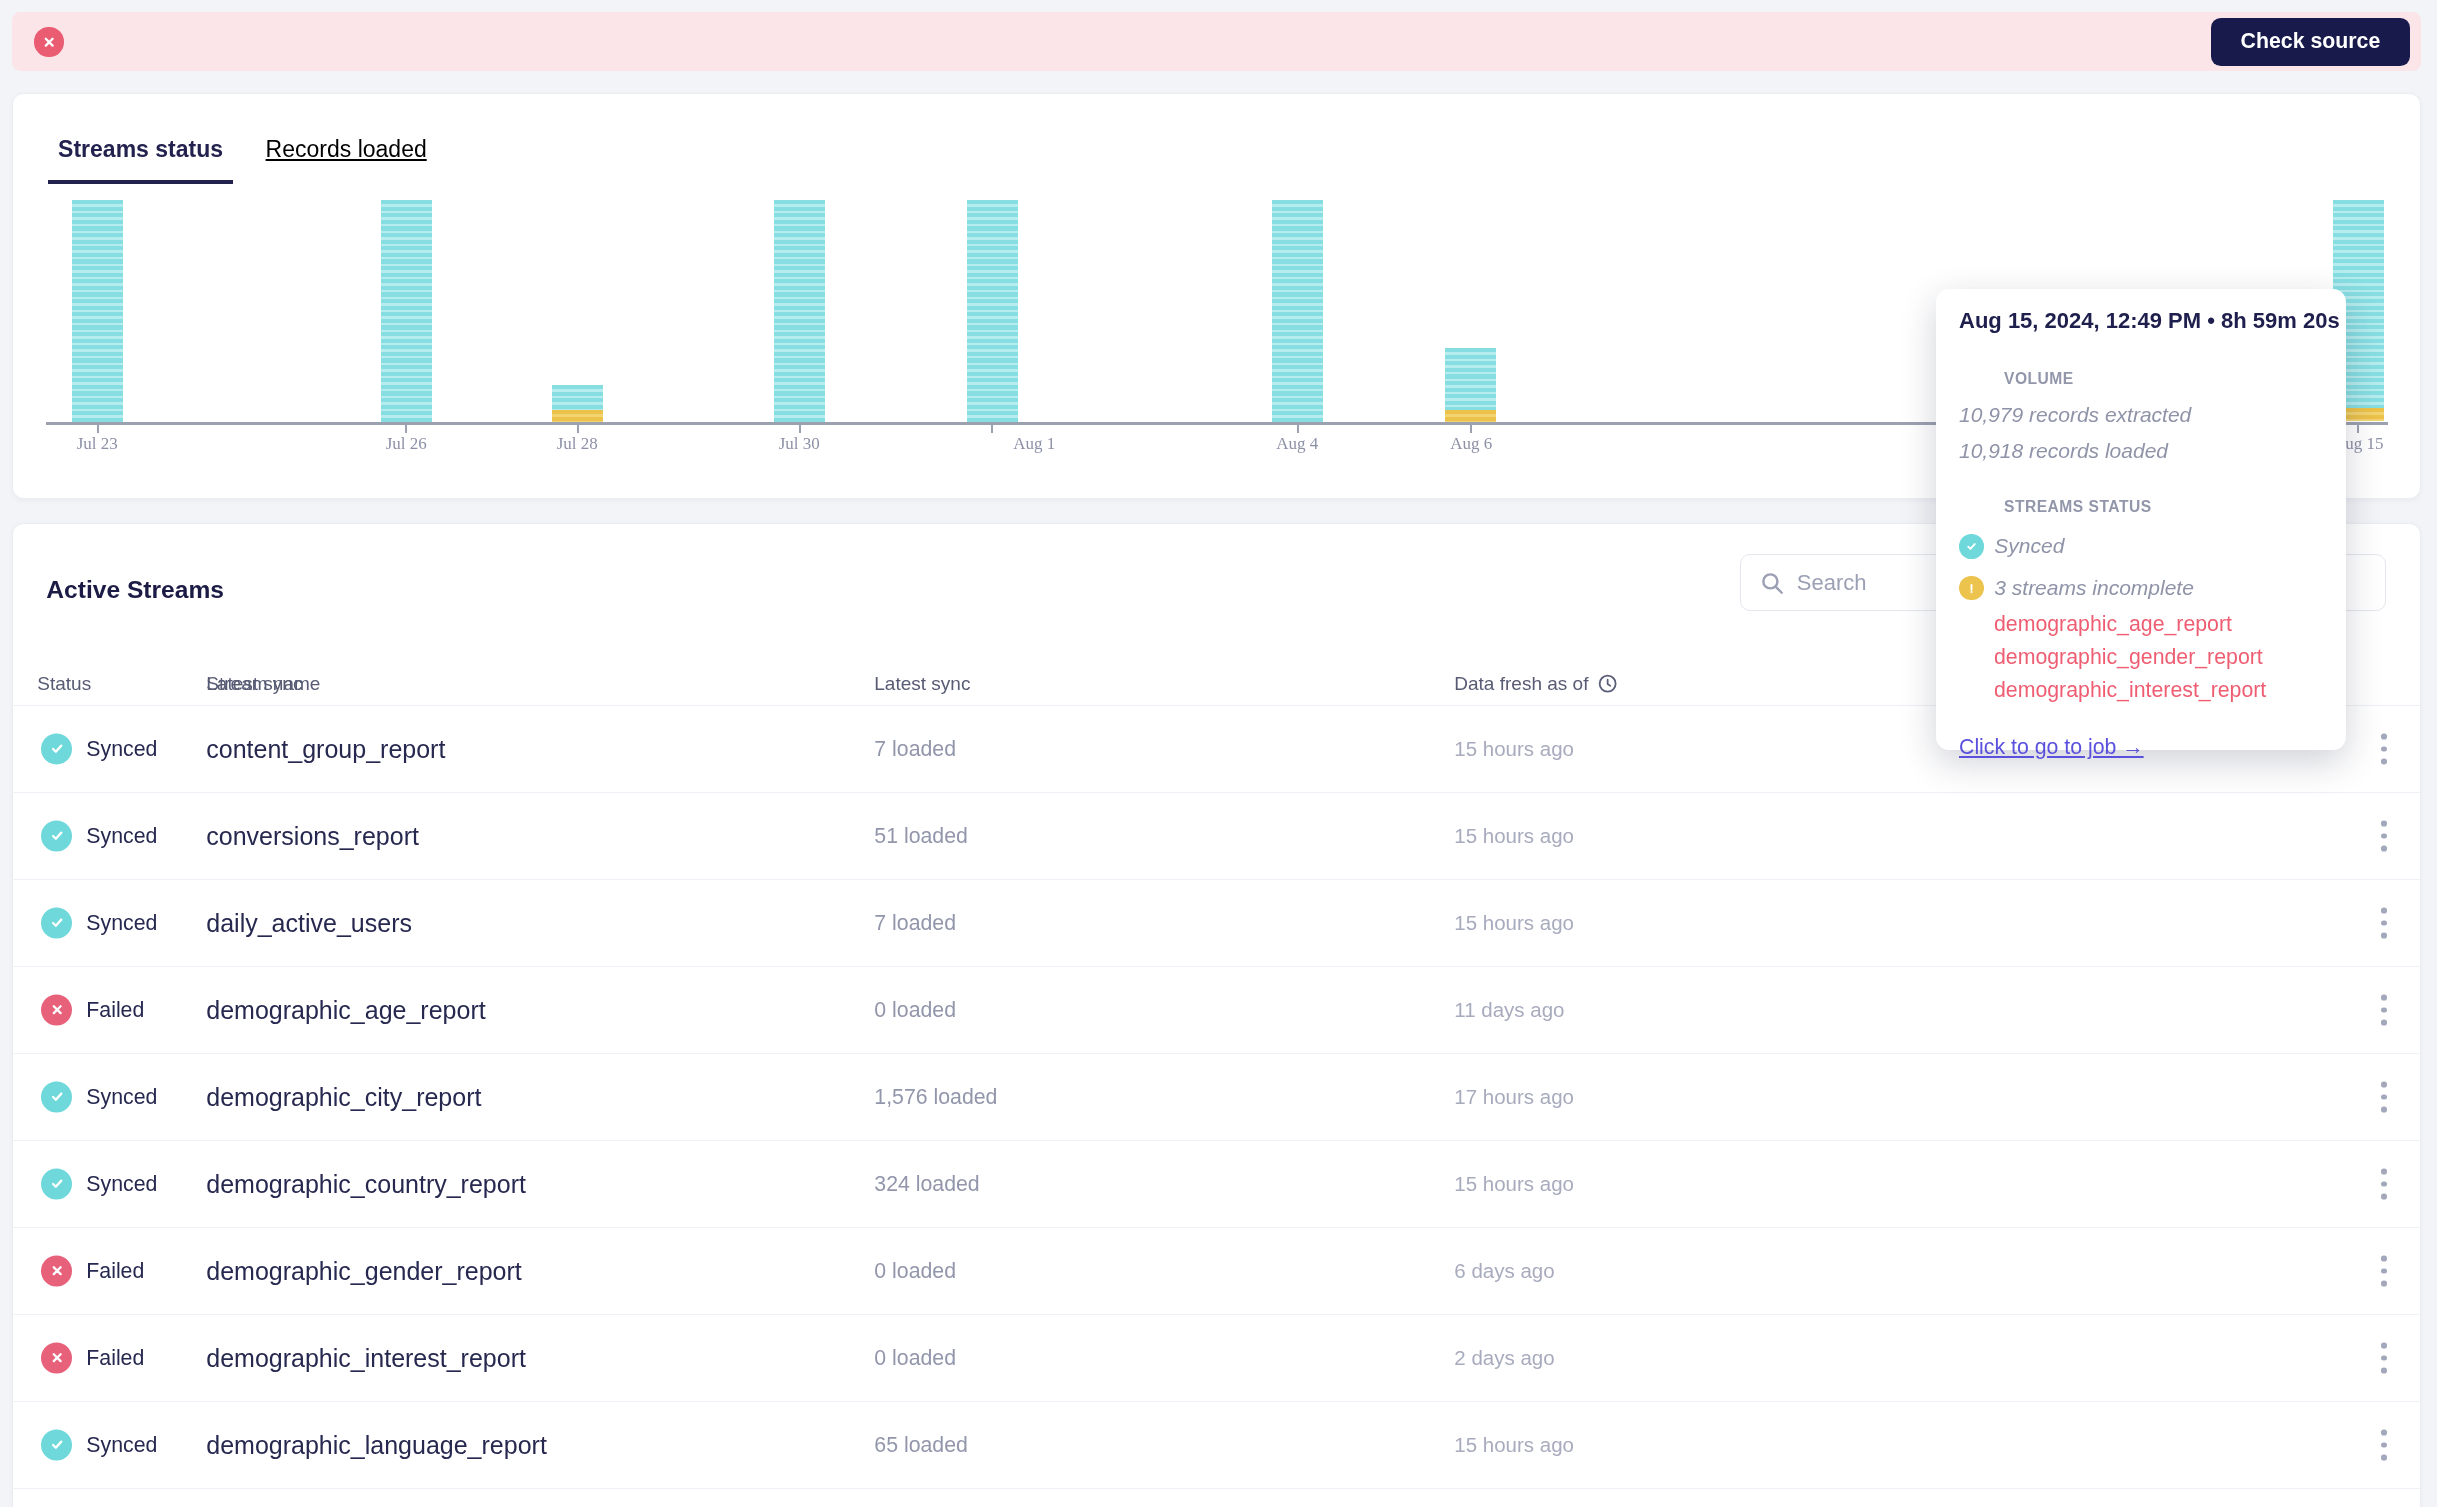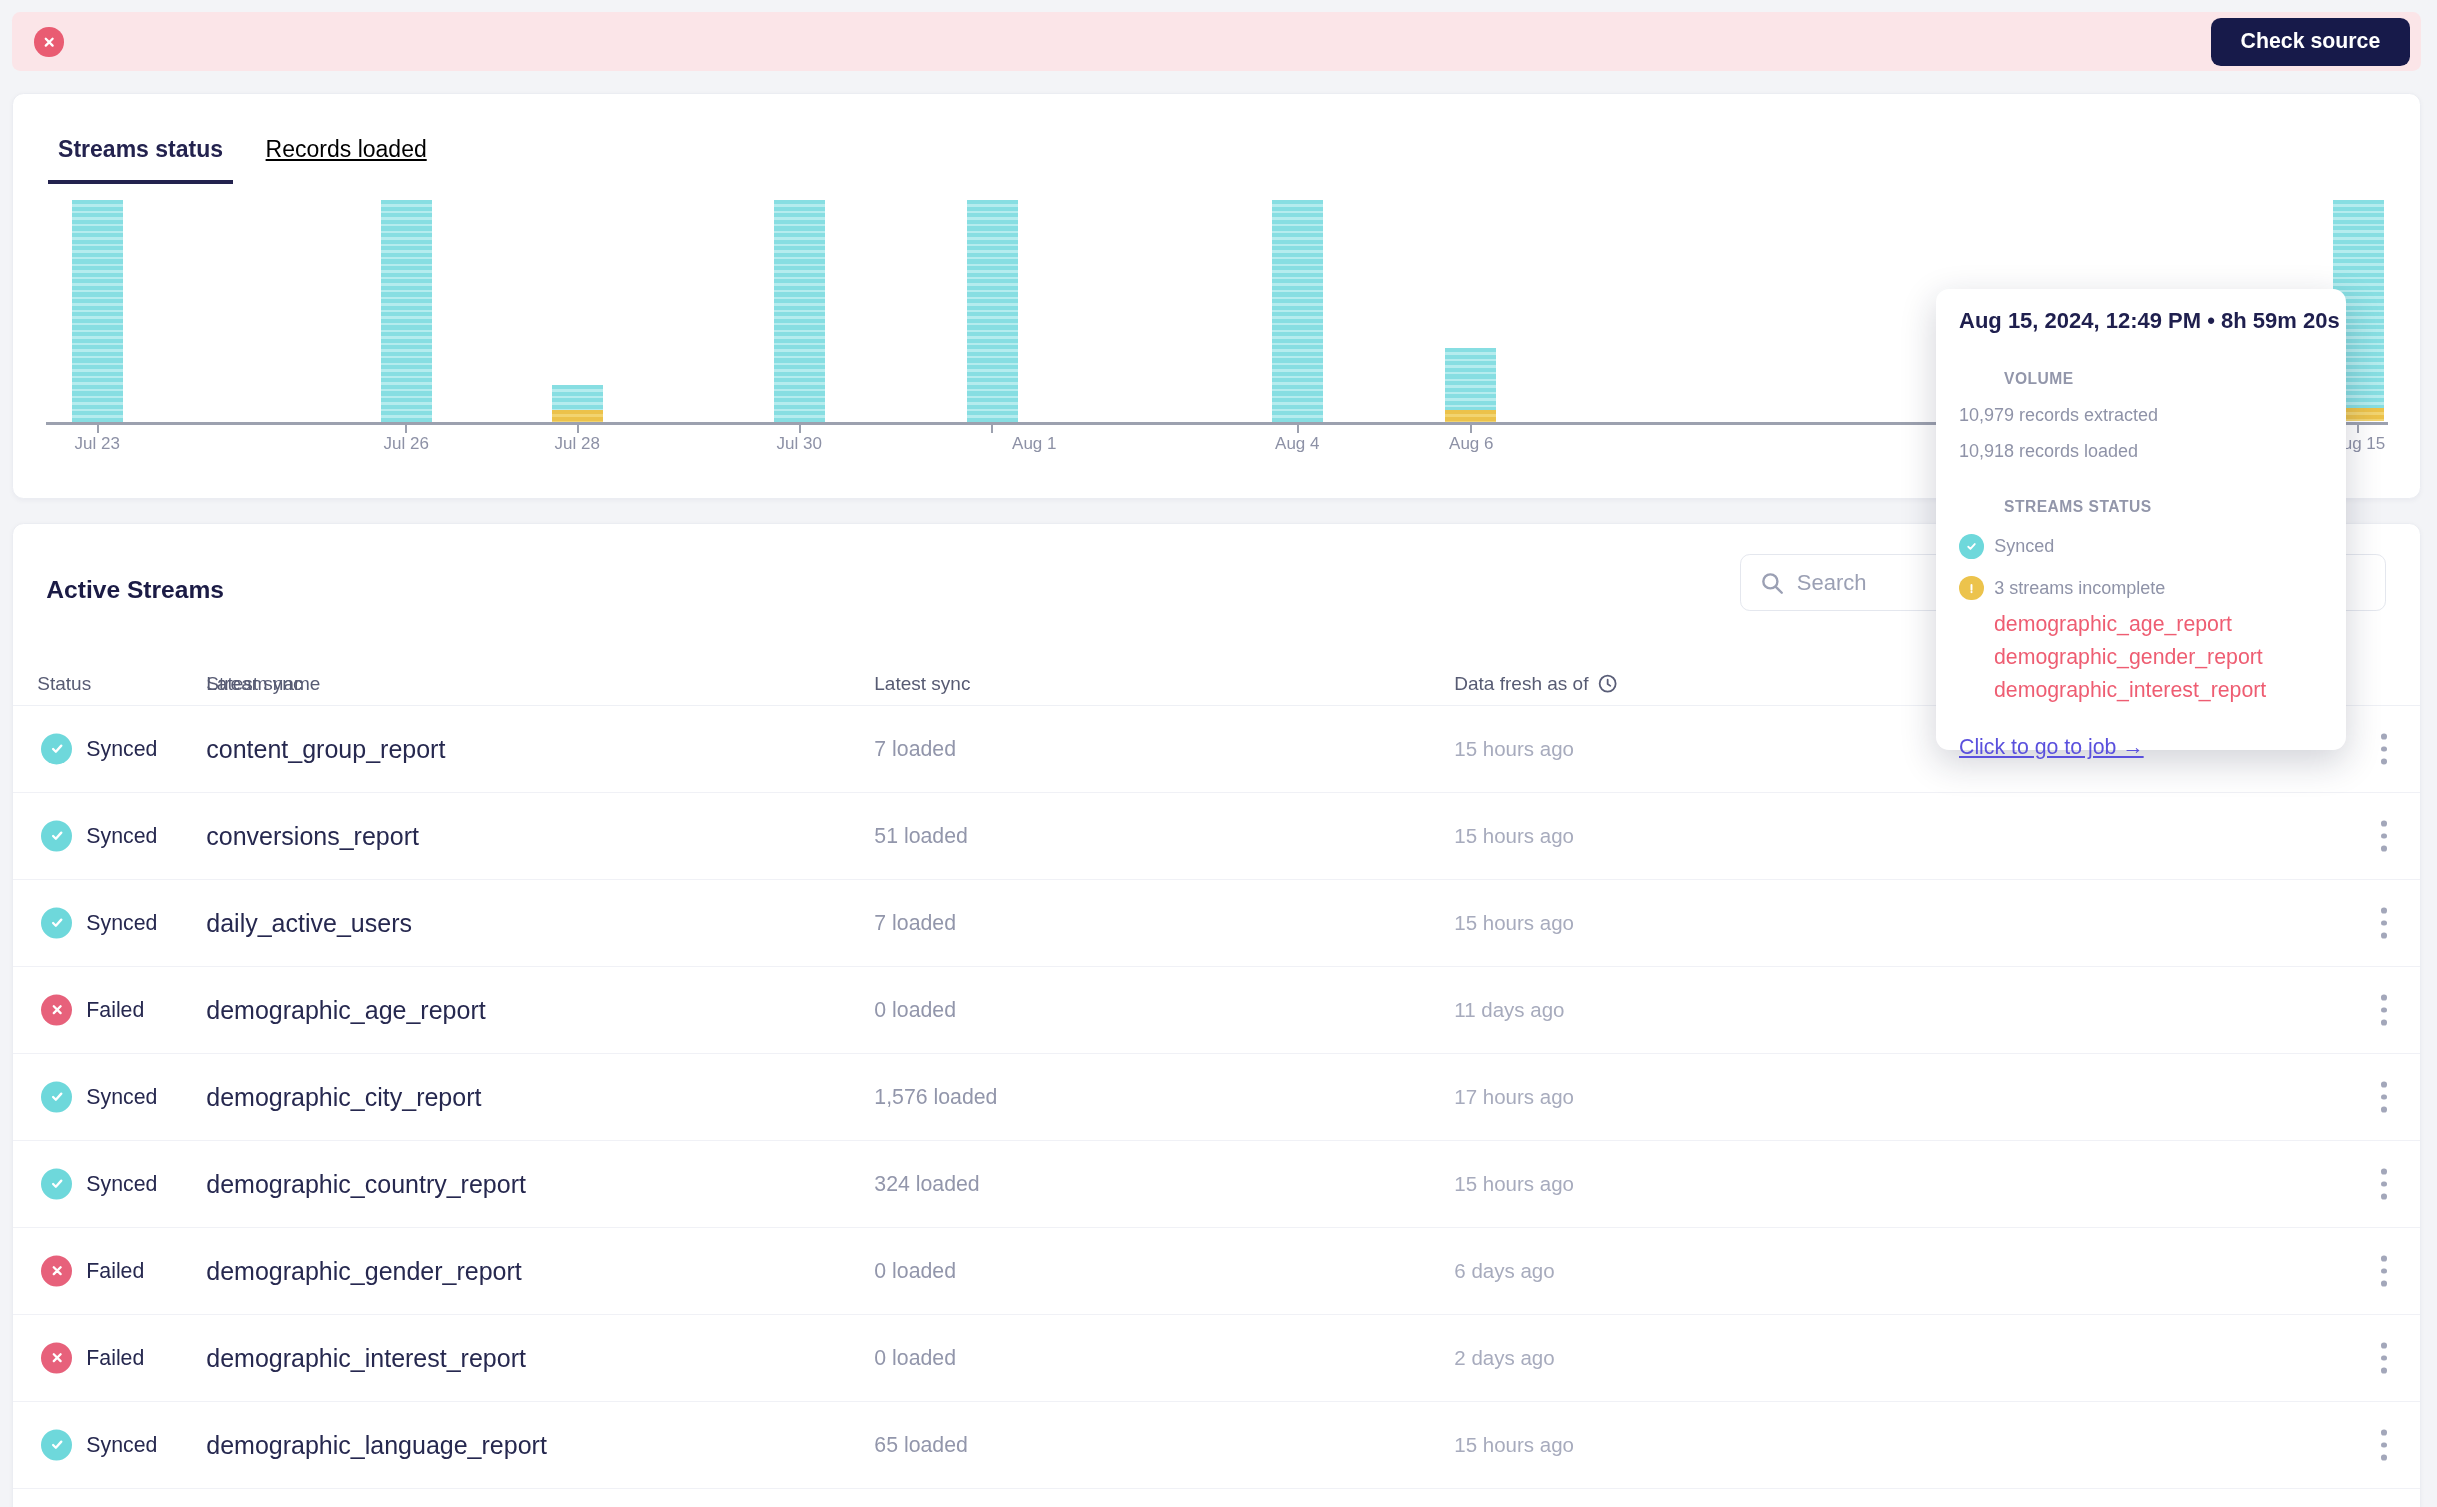--- a/index.html
+++ b/index.html
@@ -23,36 +23,36 @@
   .chart-card { top:93px; height:406px; }
   .streams-card { top:523px; height:1059px; }
 
   
   .tabs { position:absolute; left:35px; top:41px; display:flex; }
   .tab { font-size:23px; line-height:28px; padding:0 9.8px 17px 9.8px; cursor:pointer; white-space:nowrap; }
   .tab.active { color:#23224e; font-weight:600; border-bottom:4.9px solid #23224e; }
   .tab.inactive { color:#000000; font-weight:400; margin-left:23px;text-decoration:underline; }
 
   
-  .chart-area { position:absolute; left:0; top:0; width:100%; height:100%; }
+  .chart-area { position:absolute; left:0; top:0; width:100%; height:100%;font-family:Liberation Serif, serif; }
   .axis { position:absolute; left:33px; top:328px; width:2342px; height:2.5px; background:#9ca1af; }
   .bar-seg { position:absolute; width:51px; }
   .seg-ok { background:repeating-linear-gradient(180deg,#87dee2 0px,#87dee2 4.1px,#b5ecee 4.1px,#b5ecee 6.6px); }
   .seg-warn { background:repeating-linear-gradient(180deg,#ecc24a 0px,#ecc24a 4.1px,#f2d470 4.1px,#f2d470 6.6px); }
   .tick { position:absolute; top:330px; width:1.6px; height:9px; background:#9ca1af; }
   .tick-label { position:absolute; top:340px; width:98px; text-align:center;
     font-size:17px; color:#8d91a6; }
 
   
   .tooltip { position:absolute; left:1936px; top:289px; width:410px; height:461px;
     background:#fff; border-radius:13px; box-shadow:0 11.5px 36px rgba(25,28,60,0.20);
     z-index:60; padding:18px 23px 0 23px; }
   .tt-title { font-size:22px; font-weight:600; color:#1f1f4e; line-height:28px; white-space:nowrap; }
   .tt-section { font-size:15.6px; font-weight:700; letter-spacing:0.5px; color:#9296aa; line-height:19.7px;margin-left:45px; }
-  .tt-line { font-size:18px; color:#8f93a8; line-height:26px; }
+  .tt-line { font-size:21px; color:#8f93a8; line-height:26px;font-style:italic; }
   .tt-row { display:flex; align-items:center; }
   .tt-circle { width:24.6px; height:24.6px; border-radius:50%; flex:0 0 auto; margin-right:10.7px;
     display:flex; align-items:center; justify-content:center; }
   .tt-links { margin-left:35px; }
   .tt-link { display:block; font-size:21.3px; line-height:33px; color:#ee5d72; text-decoration:none; }
   .tt-job { display:inline-block; font-size:21.3px; color:#5a50dd; text-decoration:underline; }
 
   
   .as-title { position:absolute; left:33px; top:52px; font-size:24.6px; font-weight:700; color:#1b1b45; }
   .search-box { position:absolute; right:34px; top:30px; width:646px; height:57px;

